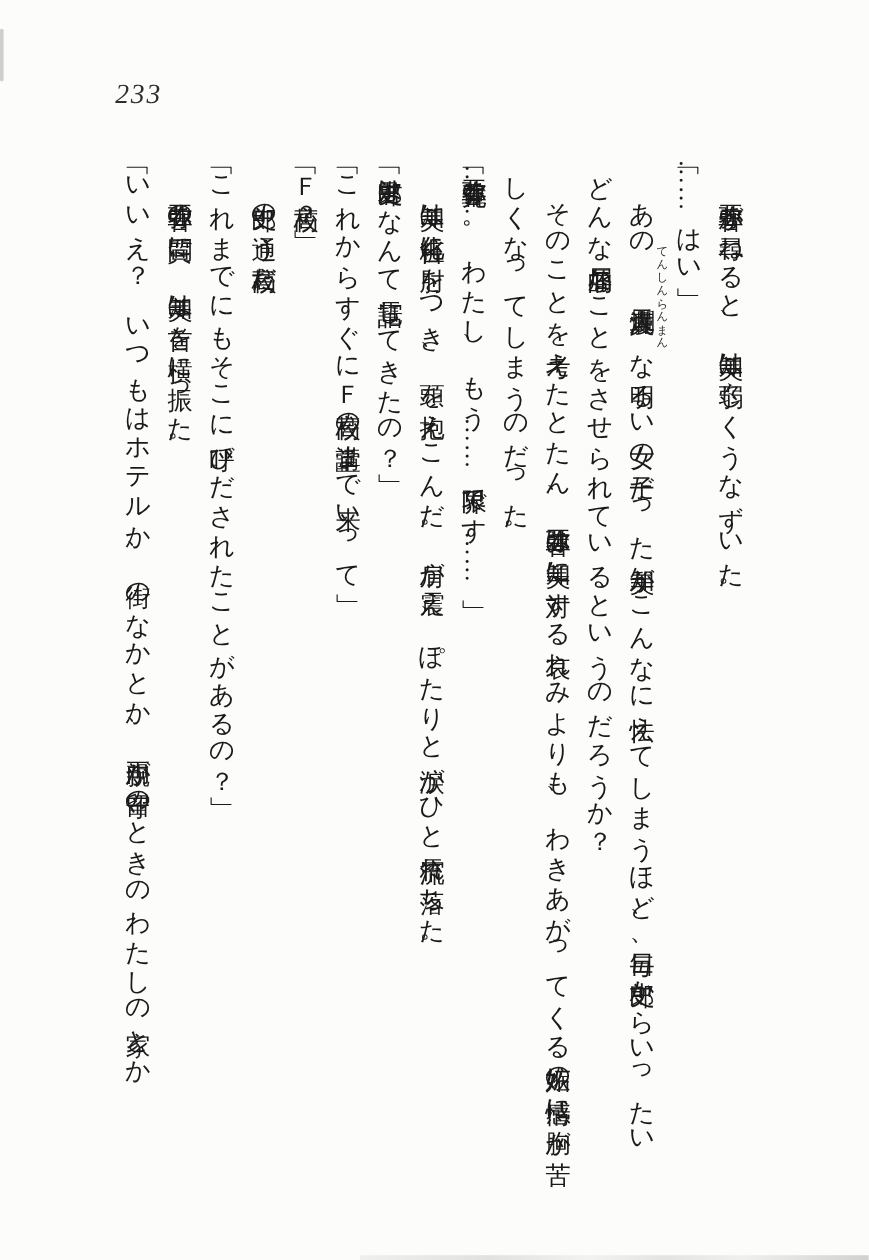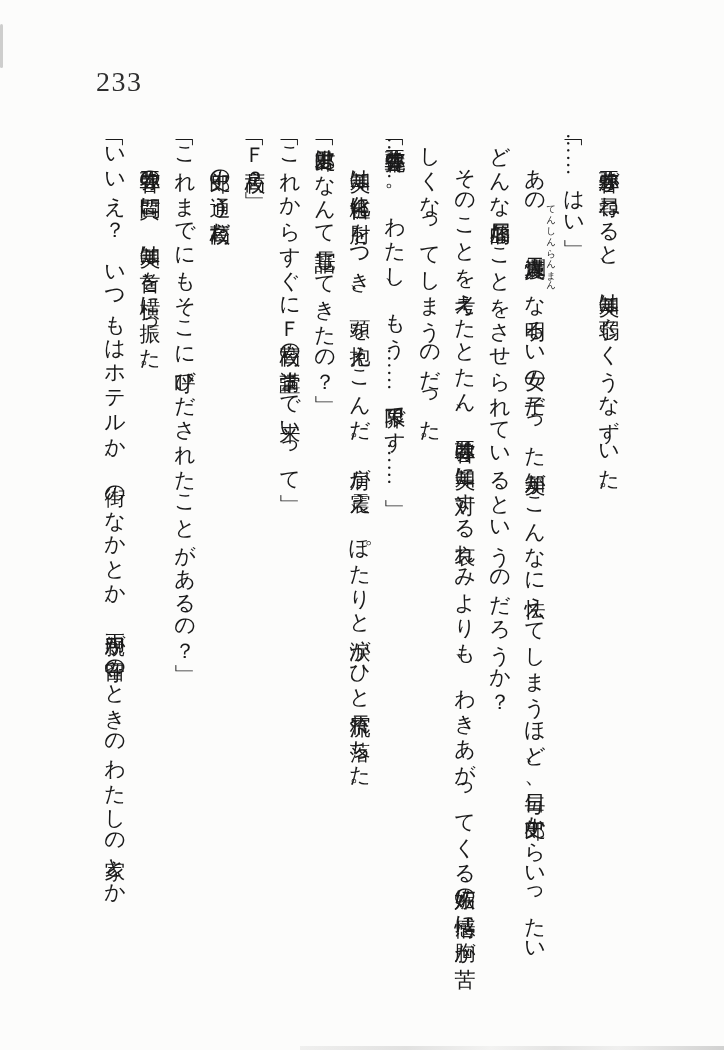--- a/index.html
+++ b/index.html
@@ -16,21 +16,22 @@
   }
   .page {
     position: absolute;
     inset: 0;
     background: #fcfcfb;
   }
   .page-number {
     position: absolute;
     top: 66px;
     left: 96px;
-    font-size: 28px;
+    font-size: 23px;
+    font-style: italic;
     letter-spacing: 1.5px;
     color: #2e2e2e;
   }
   .text-block {
     position: absolute;
     top: 132px;
     right: 98px;
     height: 833px;
     writing-mode: vertical-rl;
     -webkit-writing-mode: vertical-rl;

